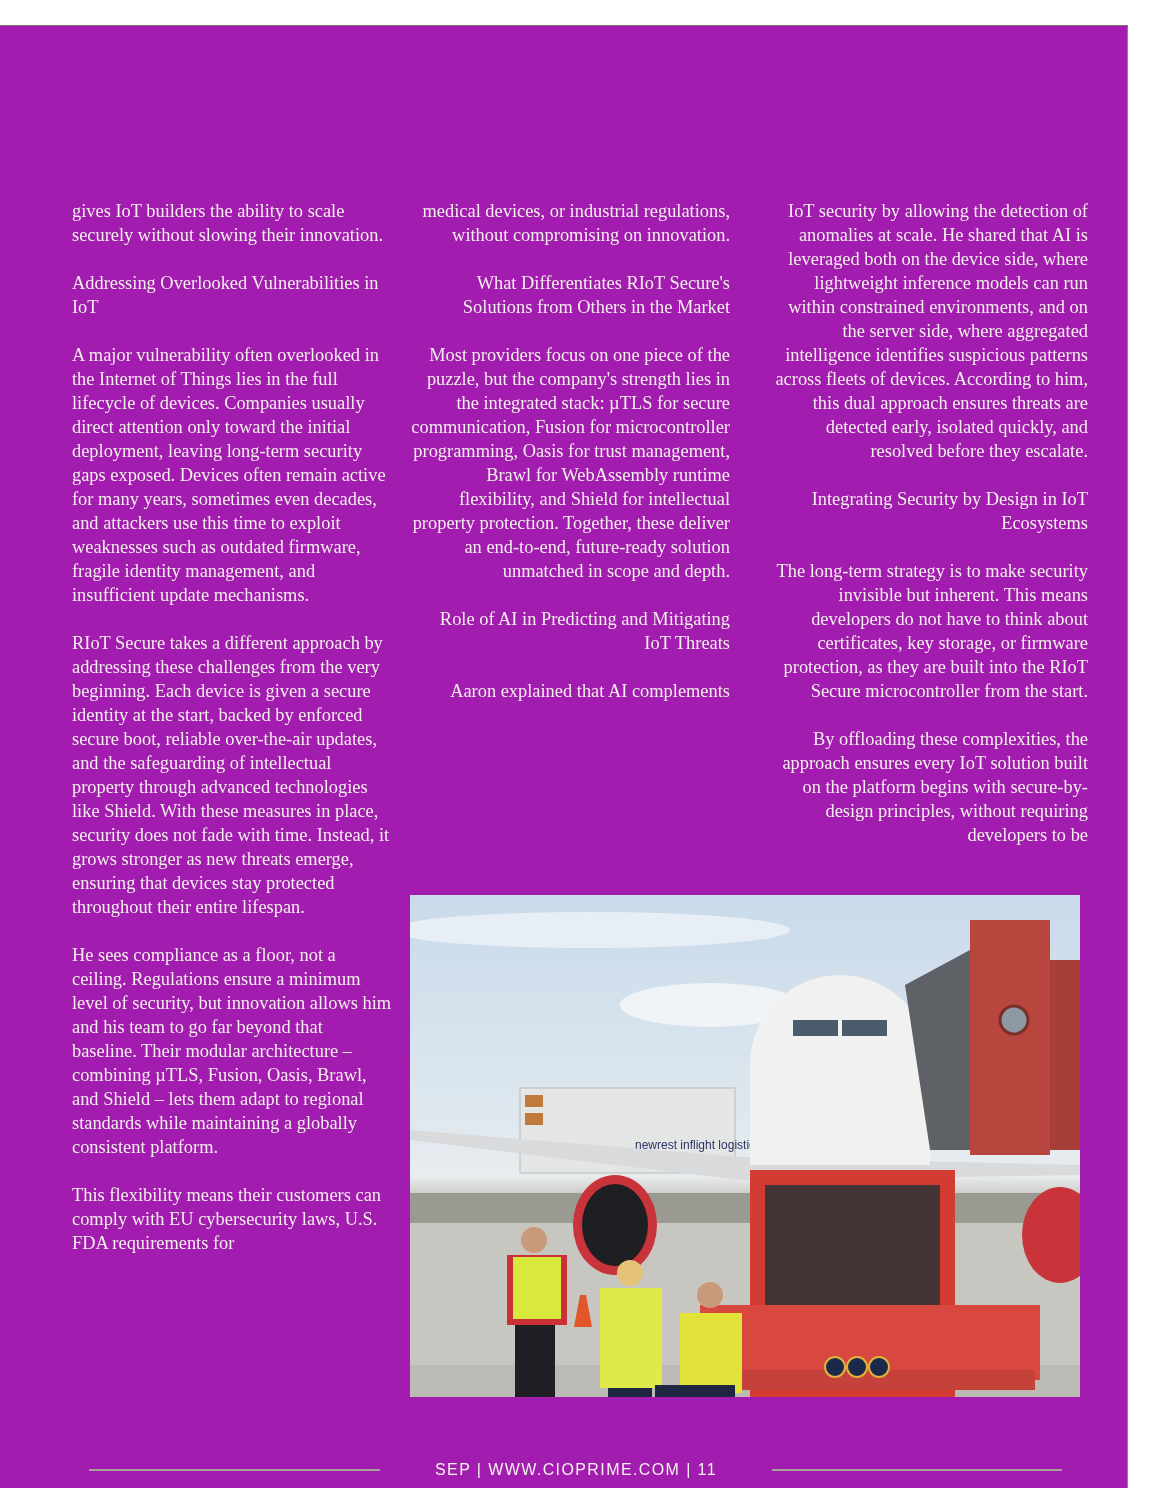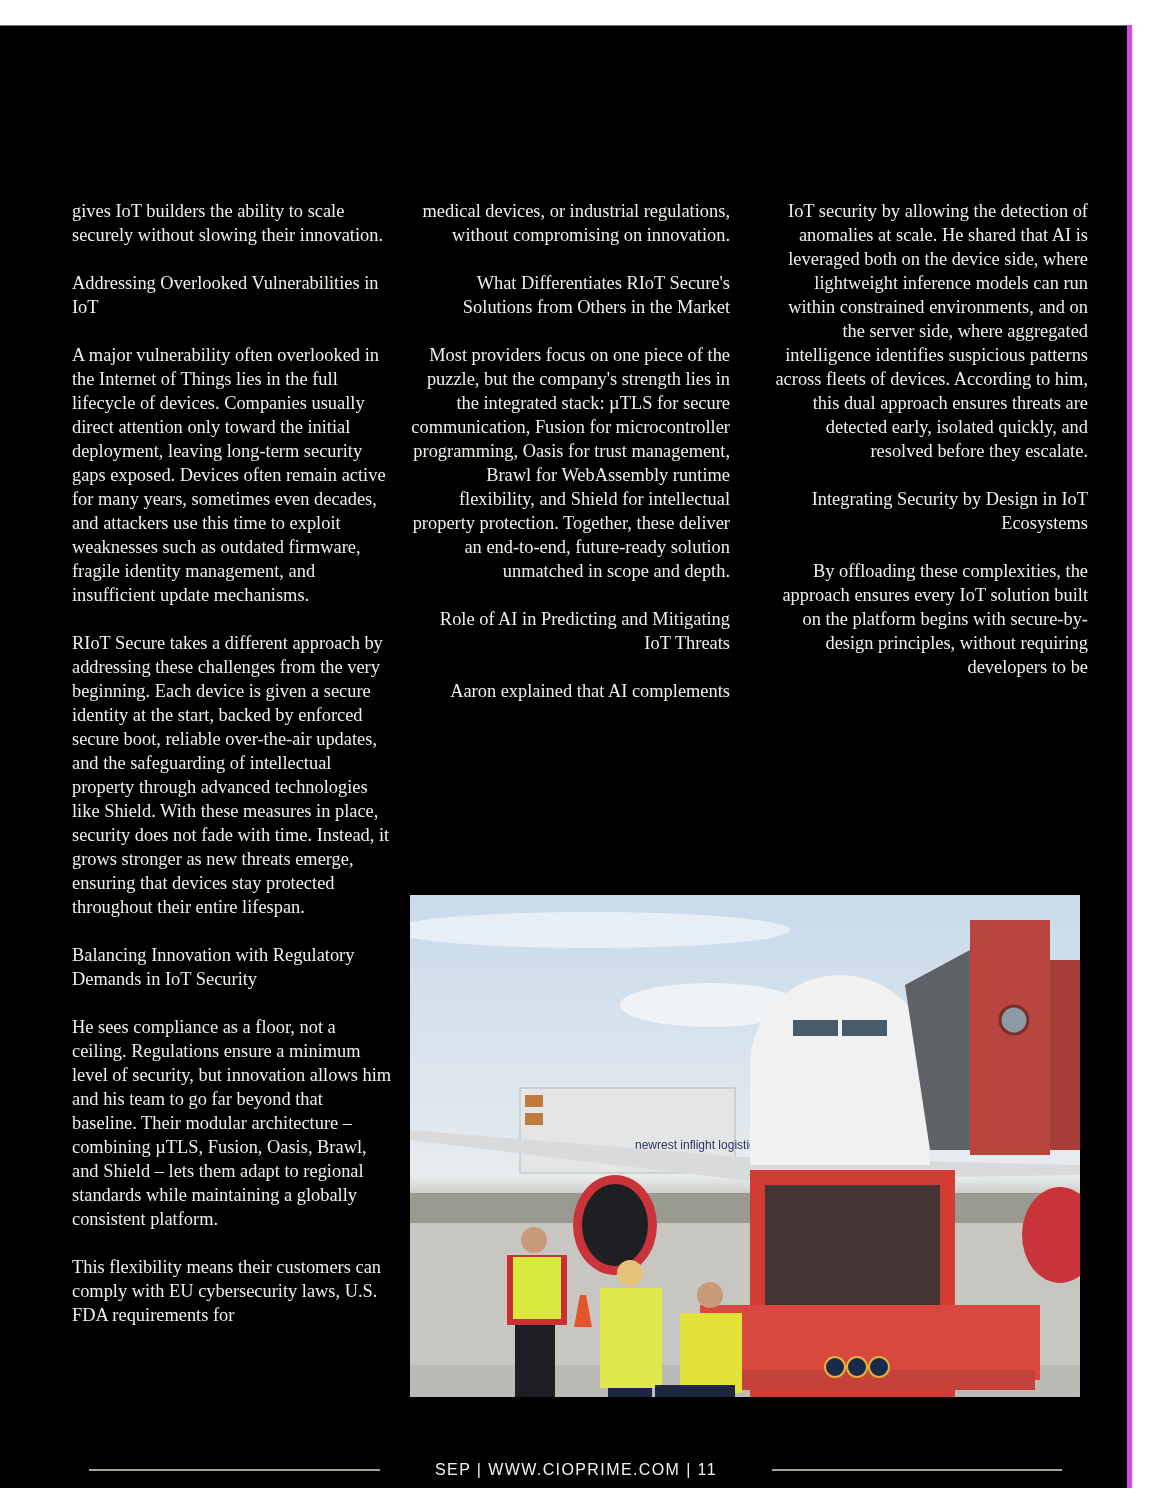--- a/index.html
+++ b/index.html
@@ -7,23 +7,23 @@
       width: 1152px; height: 1512px;
       background: #ffffff;
       position: relative;
       overflow: hidden;
       font-family: "Liberation Serif", "DejaVu Serif", serif;
     }
     .panel {
       position: absolute;
       left: 0; top: 25px;
       width: 1127px; height: 1462px;
-      background: #000000;
+      background: #a21caf;
       border-top: 1px solid #77736a;
-      border-right: 5px solid #d946ef;
+      border-right: 1px solid #d946ef;
     }
     .col {
       position: absolute;
       color: #f1efe9;
       font-size: 18.4px;
       line-height: 24px;
     }
     .col p { margin: 0 0 24px 0; }
     .col h3 {
       margin: 0 0 24px 0;
@@ -70,36 +70,36 @@
 </head>
 <body>
 
 <div class="panel">
 
   <div class="col col1">
     <p>gives IoT builders the ability to scale securely without slowing their innovation.</p>
     <h3>Addressing Overlooked Vulnerabilities in IoT</h3>
     <p>A major vulnerability often overlooked in the Internet of Things lies in the full lifecycle of devices. Companies usually direct attention only toward the initial deployment, leaving long-term security gaps exposed. Devices often remain active for many years, sometimes even decades, and attackers use this time to exploit weaknesses such as outdated firmware, fragile identity management, and insufficient update mechanisms.</p>
     <p>RIoT Secure takes a different approach by addressing these challenges from the very beginning. Each device is given a secure identity at the start, backed by enforced secure boot, reliable over-the-air updates, and the safeguarding of intellectual property through advanced technologies like Shield. With these measures in place, security does not fade with time. Instead, it grows stronger as new threats emerge, ensuring that devices stay protected throughout their entire lifespan.</p>
-    <h3>Balancing Innovation with Regulatory Demands in IoT Security</h3>
     <p>He sees compliance as a floor, not a ceiling. Regulations ensure a minimum level of security, but innovation allows him and his team to go far beyond that baseline. Their modular architecture – combining µTLS, Fusion, Oasis, Brawl, and Shield – lets them adapt to regional standards while maintaining a globally consistent platform.</p>
     <p>This flexibility means their customers can comply with EU cybersecurity laws, U.S. FDA requirements for</p>
   </div>
 
   <div class="col col2">
     <p>medical devices, or industrial regulations, without compromising on innovation.</p>
     <h3>What Differentiates RIoT Secure's Solutions from Others in the Market</h3>
     <p>Most providers focus on one piece of the puzzle, but the company's strength lies in the integrated stack: µTLS for secure communication, Fusion for microcontroller programming, Oasis for trust management, Brawl for WebAssembly runtime flexibility, and Shield for intellectual property protection. Together, these deliver an end-to-end, future-ready solution unmatched in scope and depth.</p>
     <h3>Role of AI in Predicting and Mitigating IoT Threats</h3>
     <p>Aaron explained that AI complements</p>
   </div>
 
   <div class="col col3">
     <p>IoT security by allowing the detection of anomalies at scale. He shared that AI is leveraged both on the device side, where lightweight inference models can run within constrained environments, and on the server side, where aggregated intelligence identifies suspicious patterns across fleets of devices. According to him, this dual approach ensures threats are detected early, isolated quickly, and resolved before they escalate.</p>
     <h3>Integrating Security by Design in IoT Ecosystems</h3>
+    <p>The long-term strategy is to make security invisible but inherent. This means developers do not have to think about certificates, key storage, or firmware protection, as they are built into the RIoT Secure microcontroller from the start.</p>
     <p>By offloading these complexities, the approach ensures every IoT solution built on the platform begins with secure-by-design principles, without requiring developers to be</p>
   </div>
 
   <div class="footer">
     <div class="footer-line left"></div>
     <div class="footer-text">SEP | WWW.CIOPRIME.COM | 11</div>
     <div class="footer-line right"></div>
   </div>
 </div>
 

